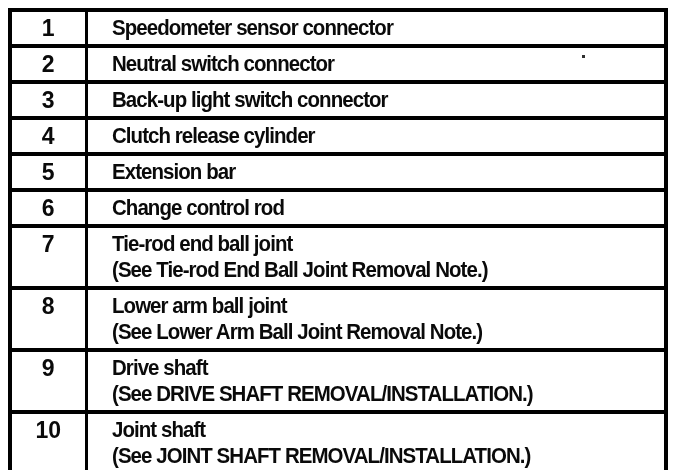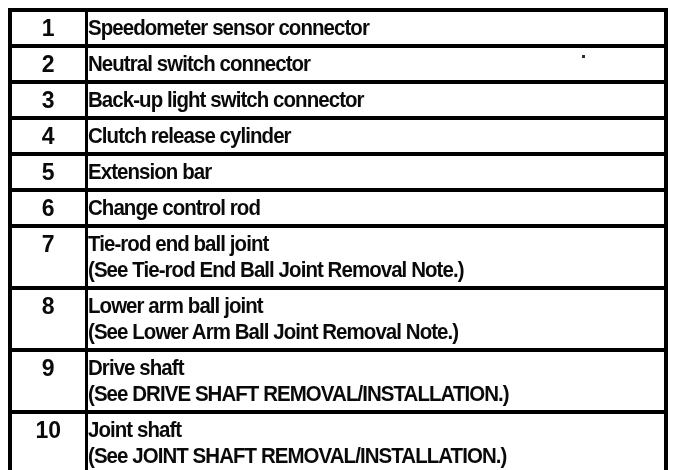--- a/index.html
+++ b/index.html
@@ -38,21 +38,21 @@
   }
   td.num{
     width:76px;
     text-align:center;
     padding-top:3px;
     font-size:23px;
     font-weight:700;
     line-height:26px;
   }
   td.desc{
-    padding:3px 6px 3px 0;
+    padding:3px 6px 3px 24px;
   }
   tr.single{ height:34px; }
   tr.double{ height:59px; }
   .line{
     font-size:22px;
     font-weight:700;
     line-height:26px;
     letter-spacing:-1px;
     white-space:nowrap;
     transform:scaleX(0.93);

